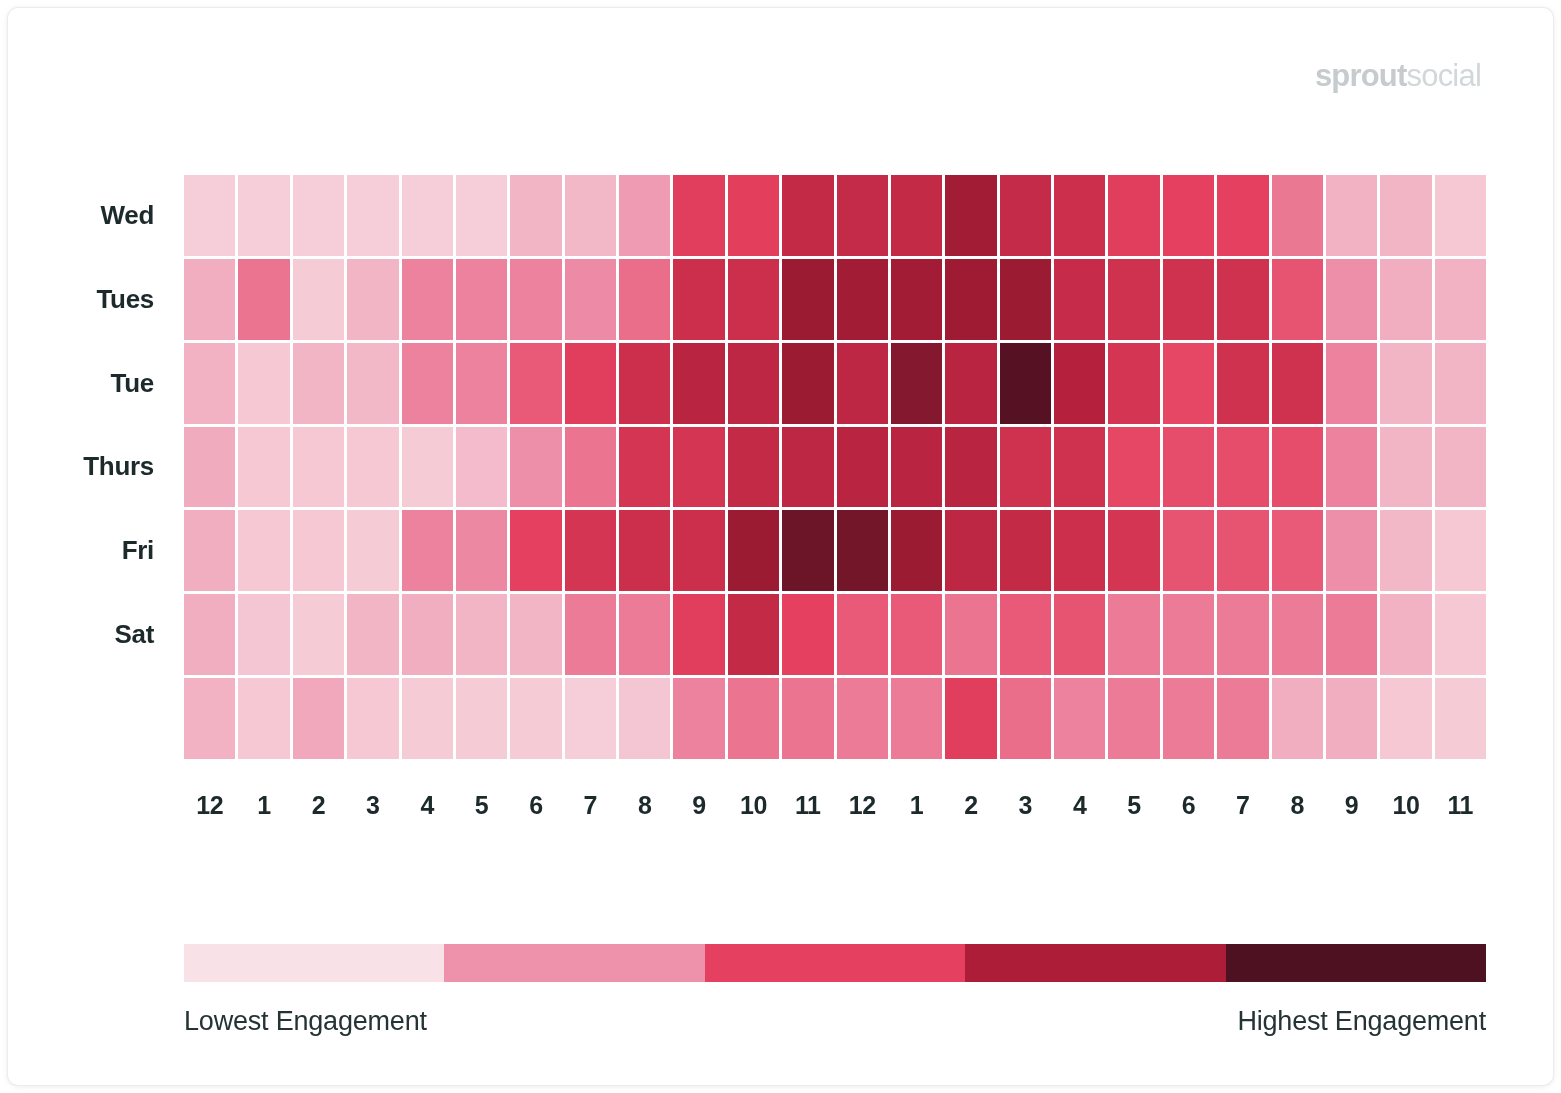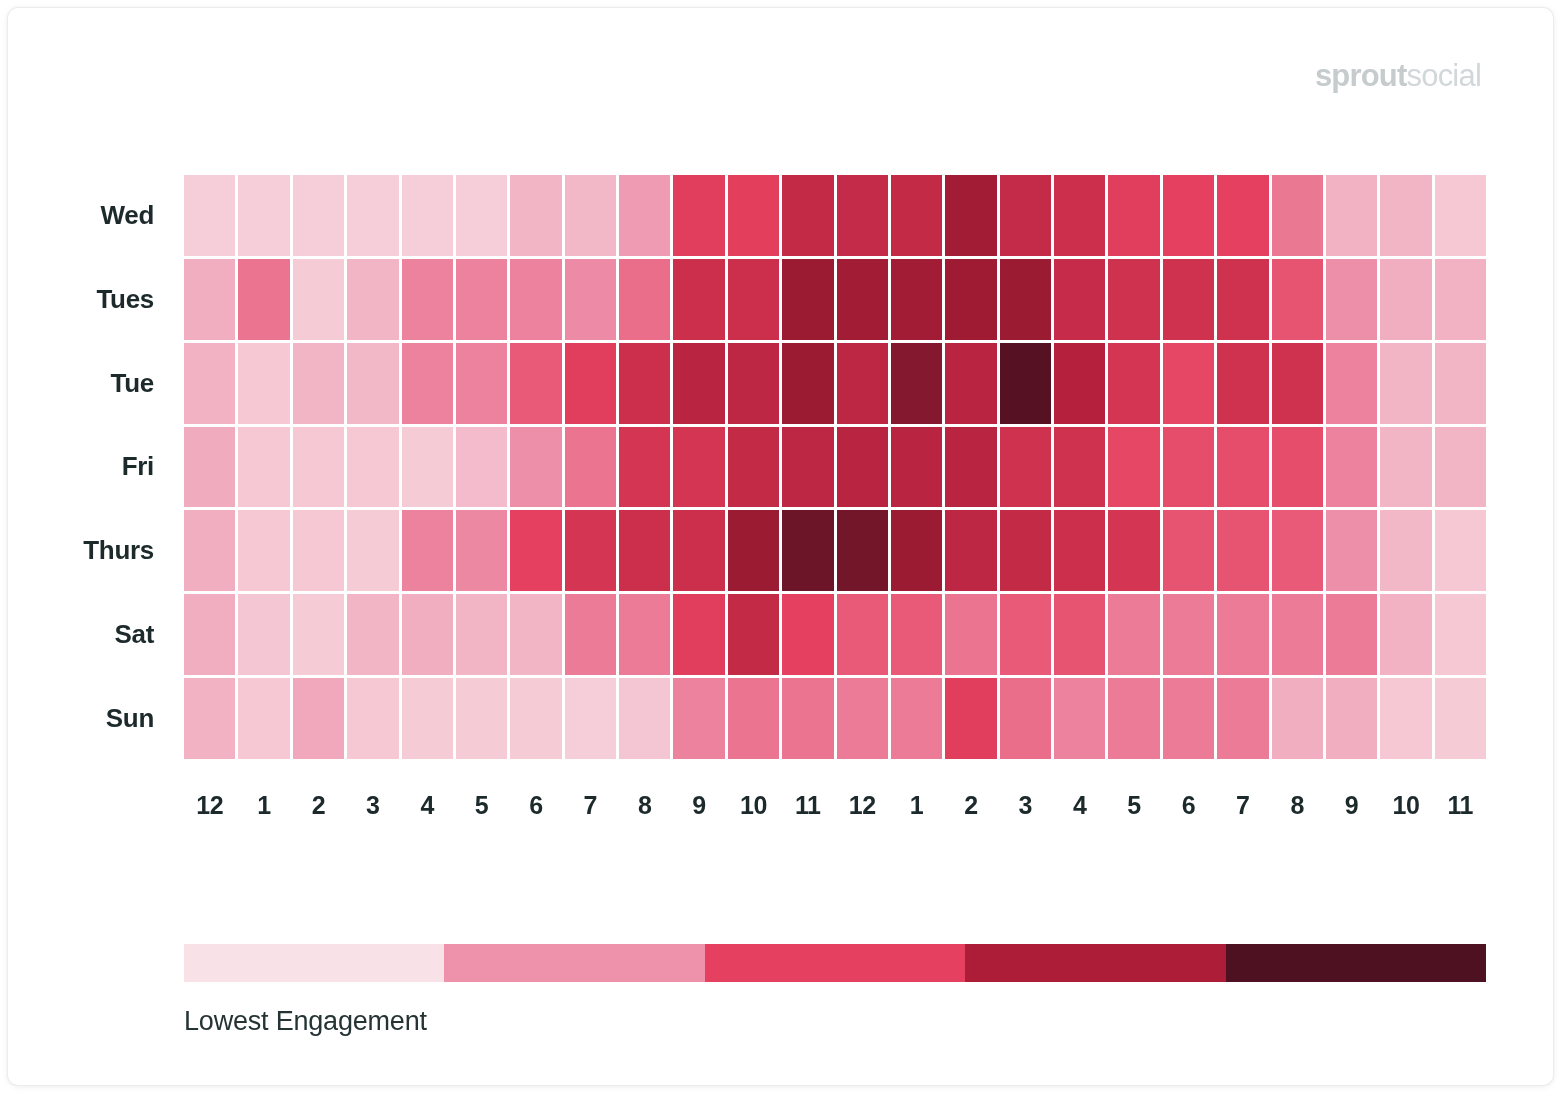--- a/index.html
+++ b/index.html
@@ -176,24 +176,23 @@
 
 
     <div class="logo">
       <span class="bold">sprout</span><span class="light">social</span>
     </div>
 
     <div class="daylabels">
         <div class="daylabel">Wed</div>
         <div class="daylabel">Tues</div>
         <div class="daylabel">Tue</div>
+        <div class="daylabel">Thurs</div>
         <div class="daylabel">Fri</div>
-        <div class="daylabel">Thurs</div>
         <div class="daylabel">Sat</div>
-        <div class="daylabel">Sun</div>
       </div>
 
     <div class="plot">
       <div class="grid">
           <div class="cell" style="background: rgb(246, 206, 217);"></div>
           <div class="cell" style="background: rgb(246, 206, 217);"></div>
           <div class="cell" style="background: rgb(246, 206, 217);"></div>
           <div class="cell" style="background: rgb(246, 206, 217);"></div>
           <div class="cell" style="background: rgb(246, 206, 217);"></div>
           <div class="cell" style="background: rgb(246, 206, 217);"></div>
@@ -395,16 +394,17 @@
     <div class="legendbar">
         <div class="seg" style="background: rgb(248, 225, 231);"></div>
         <div class="seg" style="background: rgb(238, 146, 172);"></div>
         <div class="seg" style="background: rgb(229, 64, 95);"></div>
         <div class="seg" style="background: rgb(174, 29, 56);"></div>
         <div class="seg" style="background: rgb(78, 17, 33);"></div>
       </div>
 
     <div class="legendlabels">
       <div class="lab">Lowest Engagement</div>
+      <div class="lab">Highest Engagement</div>
     </div>
 
   </div>
 </div>
 
 </body></html>

